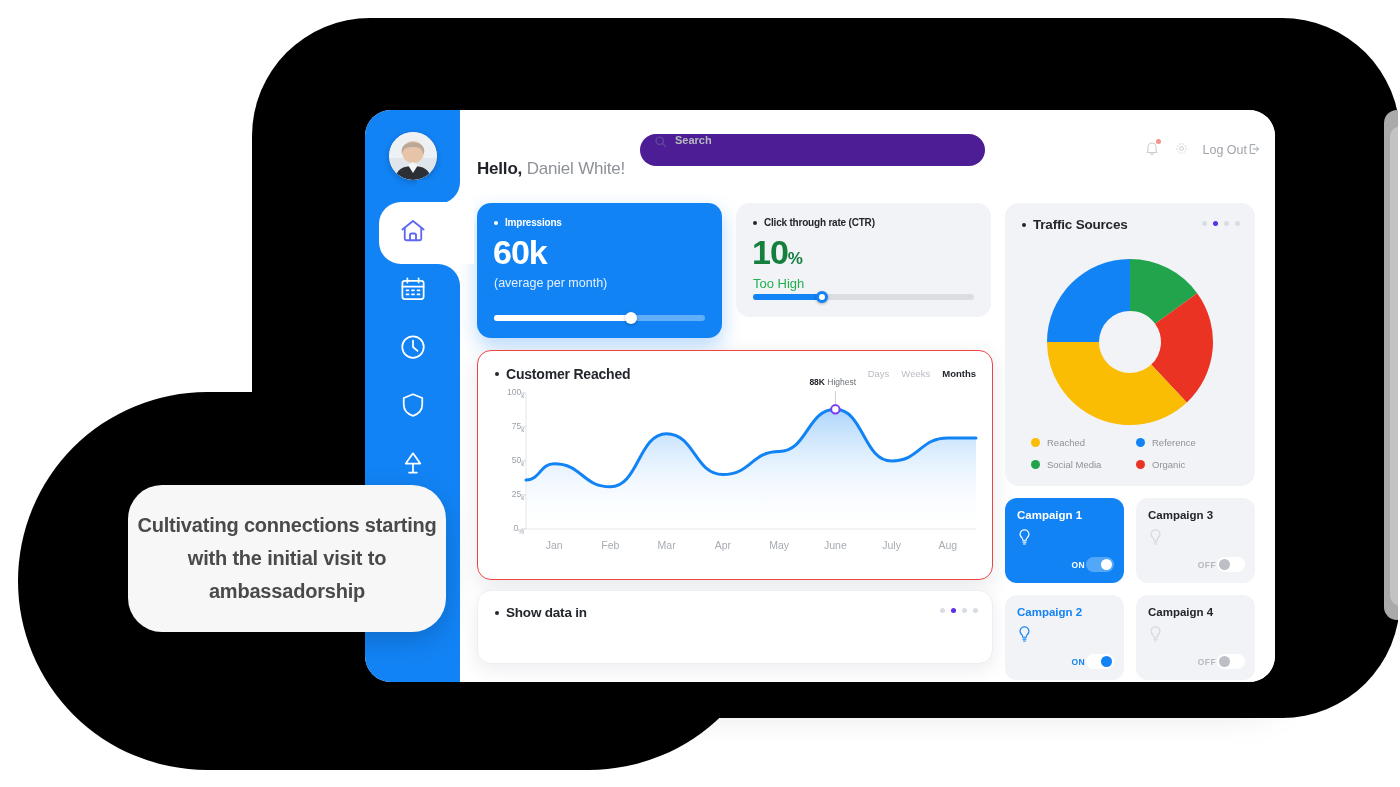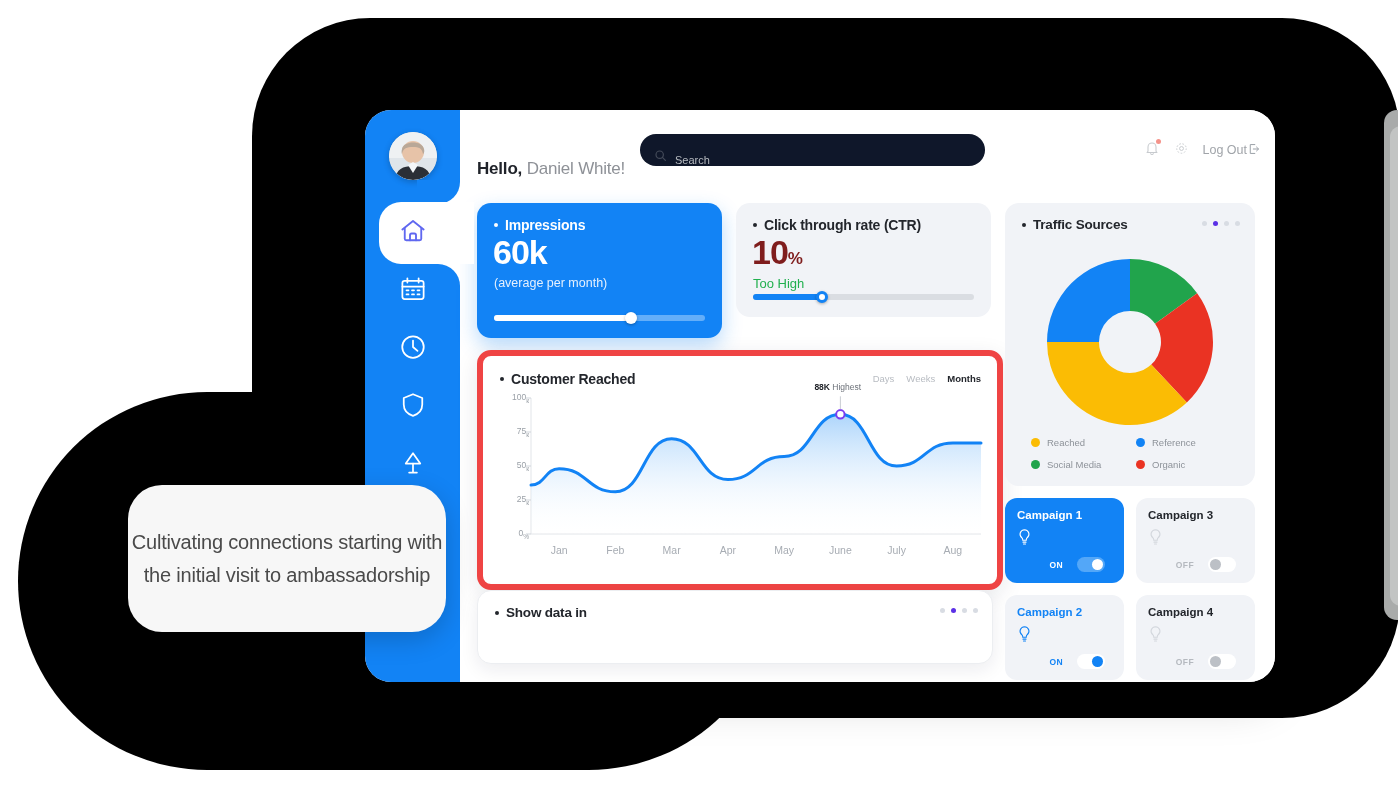--- a/index.html
+++ b/index.html
@@ -45,56 +45,56 @@
   .sb-active-wrap .cap-top i{position:absolute;left:0;top:0;width:43px;height:24px;background:#1283f5;border-radius:0 0 22px 0;}
   .sb-active-wrap .cap-bot{position:absolute;left:52px;top:62px;width:43px;height:26px;background:#fff;}
   .sb-active-wrap .cap-bot i{position:absolute;left:0;top:0;width:43px;height:26px;background:#1283f5;border-radius:0 22px 0 0;}
 
   
   .main{position:absolute;left:95px;top:0;right:0;bottom:0;background:#fff;}
 
   .topbar{position:absolute;left:0;top:0;right:0;height:82px;}
   .hello{position:absolute;left:17px;top:29px;font-size:17px;color:#8e9197;letter-spacing:-.2px;margin-top:20px;}
   .hello b{color:#20232a;font-weight:bold;}
-  .searchbox{position:absolute;left:180px;top:24px;width:345px;height:32px;background:#0f172a;border-radius:16px;display:flex;align-items:flex-end;}
+  .searchbox{position:absolute;left:180px;top:24px;width:345px;height:32px;background:#4c1d95;border-radius:16px;display:flex;align-items:flex-start;font-weight:bold;}
   .searchbox .si{margin-left:14px;margin-right:8px;opacity:.42;display:block;}
   .searchbox .sp{font-size:11px;color:#b6babf;}
 
   .topicons{position:absolute;right:14px;top:30px;display:flex;align-items:center;gap:14px;}
   .topicons .ti{position:relative;opacity:.55;display:block;}
   .dot-red{position:absolute;right:-1px;top:-1px;width:5px;height:5px;border-radius:50%;background:#ec3b2b;}
   .logout{font-size:12.5px;color:#a0a4a9;display:flex;align-items:center;}
 
   
   .card{position:absolute;border-radius:14px;}
   .c-impr{left:17px;top:93px;width:245px;height:135px;background:#1283f5;box-shadow:0 8px 20px rgba(18,131,245,.30);}
   .c-ctr{left:276px;top:93px;width:255px;height:114px;background:#f1f3f7;}
-  .card-ttl{font-size:14px;font-weight:bold;letter-spacing:-.2px;display:flex;align-items:center;gap:7px;}
+  .card-ttl{font-size:10px;font-weight:bold;letter-spacing:-.2px;display:flex;align-items:center;gap:7px;}
   .bul{width:4px;height:4px;border-radius:50%;display:inline-block;}
   .c-impr .card-ttl{position:absolute;left:17px;top:14px;color:#fff;}
   .c-impr .card-ttl .bul{background:#fff;}
   .c-ctr .card-ttl{position:absolute;left:17px;top:14px;color:#23262c;}
   .c-ctr .card-ttl .bul{background:#23262c;}
   .bignum{position:absolute;left:16px;top:32px;font-size:34px;font-weight:bold;letter-spacing:-1px;line-height:1;}
   .c-impr .bignum{color:#fff;}
-  .c-ctr .bignum{color:#7f1d1d;}
+  .c-ctr .bignum{color:#15803d;}
   .bignum .sfx{font-size:17px;font-weight:bold;}
   .subtxt{position:absolute;left:17px;top:73px;font-size:12.5px;}
   .c-impr .subtxt{color:#e4f0fe;}
   .c-ctr .subtxt{color:#22b04f;font-size:13px;}
   .slider{position:absolute;left:17px;bottom:17px;height:6px;border-radius:3px;}
   .c-impr .slider{width:211px;background:#63aef9;}
   .c-impr .slider .fill{height:6px;border-radius:3px;background:#ffffff;}
   .c-ctr .slider{width:221px;background:#dadde2;}
   .c-ctr .slider .fill{height:6px;border-radius:3px;background:#1283f5;}
   .knob{position:absolute;top:-3px;width:12px;height:12px;border-radius:50%;background:#fff;box-shadow:0 1px 3px rgba(0,0,0,.3);}
   .c-ctr .knob{background:#fff;border:3px solid #1283f5;box-sizing:border-box;}
 
   
-  .c-chart{left:17px;top:240px;width:514px;height:228px;background:#fff;border:6px solid #ef4444;
+  .c-chart{left:17px;top:240px;width:514px;height:228px;background:#fff;border:1px solid #ef4444;
     border-radius:14px;box-shadow:0 6px 22px rgba(20,30,60,.10);}
   .c-chart .card-ttl{position:absolute;left:17px;top:15px;color:#23262c;font-size:14px;}
   .c-chart .card-ttl .bul{background:#23262c;}
   .rangetabs{position:absolute;right:16px;top:17px;display:flex;gap:12px;font-size:9.5px;}
   .rangetabs span{color:#b8bcc2;}
   .rangetabs span.on{color:#23262c;font-weight:bold;}
   .plot{position:absolute;left:12px;top:40px;width:492px;height:175px;}
   .ylabs{position:absolute;left:0;top:0;width:34px;height:140px;}
   .ylabs div{position:absolute;right:0;font-size:8.5px;color:#9aa0a7;transform:translateY(-50%);}
   .ylabs div sub{font-size:6.5px;}
@@ -127,21 +127,21 @@
   .donut{position:absolute;left:50%;top:54px;transform:translateX(-50%);}
   .legend{position:absolute;left:26px;top:234px;width:210px;display:flex;flex-wrap:wrap;}
   .lg{width:50%;display:flex;align-items:center;gap:7px;margin-bottom:11px;}
   .lg i{width:9px;height:9px;border-radius:50%;display:block;}
   .lg span{font-size:9.5px;color:#8d9299;}
 
   
   .camp{position:absolute;width:119px;height:85px;border-radius:12px;}
   .camp .nm{position:absolute;left:12px;top:11px;font-size:11.5px;font-weight:bold;}
   .camp .bulb{position:absolute;left:12px;top:30px;}
-  .camp .tg{position:absolute;right:19px;bottom:11px;display:flex;align-items:center;gap:14px;}
+  .camp .tg{position:absolute;right:10px;bottom:11px;display:flex;align-items:center;gap:1px;}
   .camp .tg .st{font-size:8.5px;font-weight:bold;letter-spacing:.4px;}
   .sw{width:28px;height:15px;border-radius:8px;position:relative;}
   .sw i{position:absolute;top:2px;width:11px;height:11px;border-radius:50%;display:block;}
 
   .c1{left:545px;top:388px;background:#1283f5;}
   .c1 .nm{color:#fff;} .c1 .tg .st{color:#fff;}
   .c1 .sw{background:#53a7f8;} .c1 .sw i{background:#fff;right:2px;}
 
   .c3{left:676px;top:388px;background:#f1f3f7;}
   .c3 .nm{color:#23262c;} .c3 .tg .st{color:#b5b9bf;}
@@ -155,21 +155,21 @@
   .c4 .nm{color:#23262c;} .c4 .tg .st{color:#b5b9bf;}
   .c4 .sw{background:#fff;} .c4 .sw i{background:#bcc0c6;left:2px;}
 
   
   .bubble{
     position:absolute;left:128px;top:485px;width:318px;height:147px;background:#f7f7f7;
     border-radius:34px;box-shadow:0 8px 26px rgba(0,0,0,.18);
     display:flex;align-items:center;justify-content:center;z-index:40;
   }
   .bubble p{
-    margin:0;text-align:center;font-size:20px;line-height:1.65;font-weight:normal;color:#4a4a4a;letter-spacing:-.2px;
+    margin:0;text-align:center;font-size:20px;line-height:1.65;font-weight:bold;color:#4a4a4a;letter-spacing:-.2px;
     padding:0 2px;
   }
 </style>
 </head>
 <body>
 
 <div class="blob blob-top"></div>
 <div class="blob blob-bottom"></div>
 <div class="device-edge"></div>
 <div class="device-edge2"></div>

